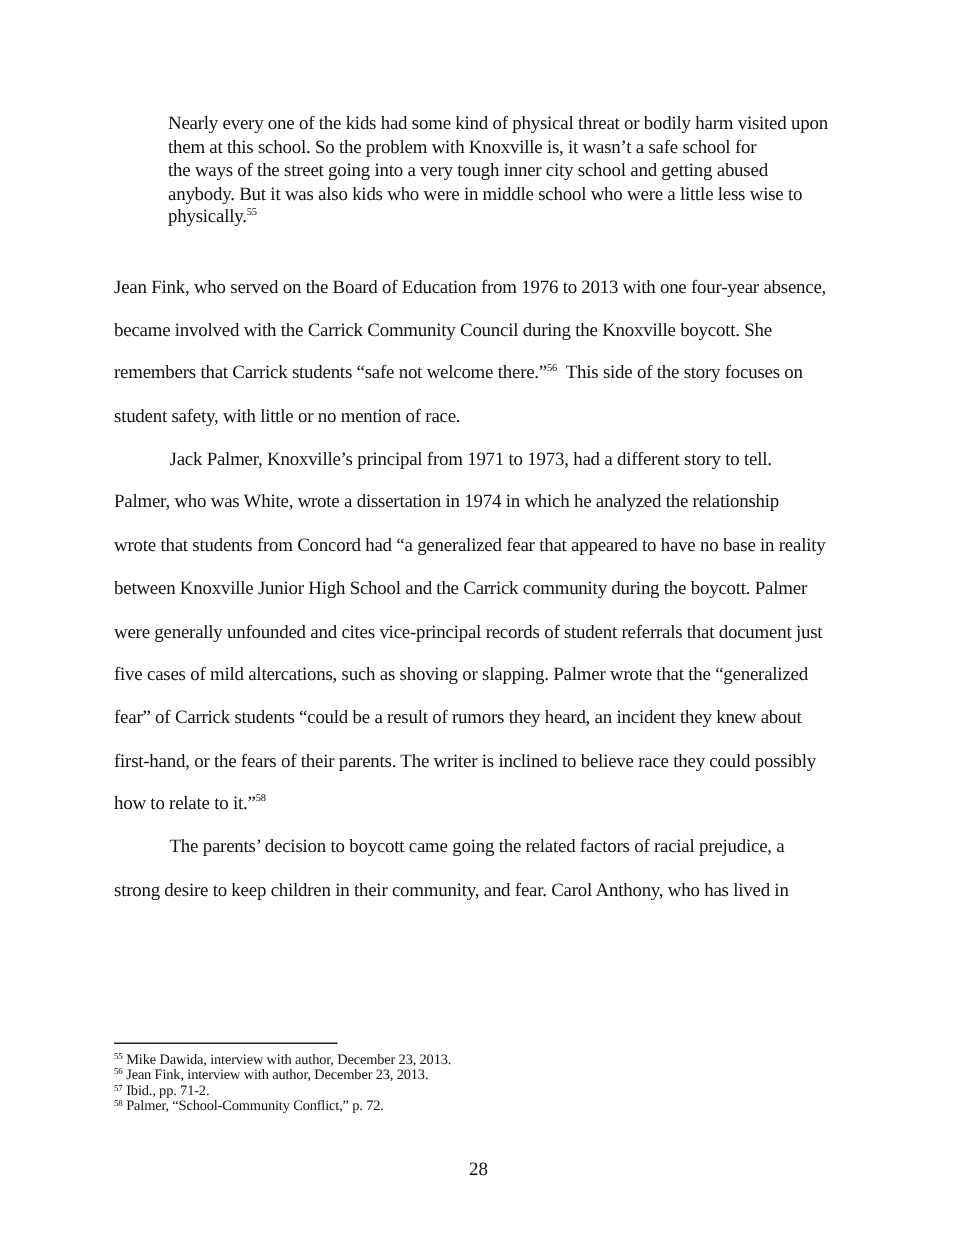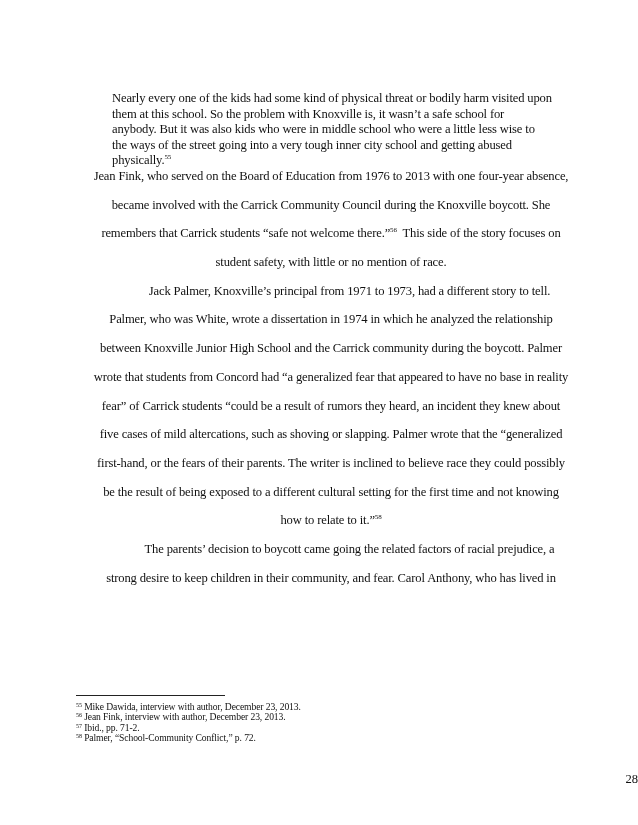--- a/index.html
+++ b/index.html
@@ -3,68 +3,68 @@
 <meta charset="utf-8">
 <style>
   html, body { margin: 0; padding: 0; background: #ffffff; }
   body {
     width: 638px; height: 825px; position: relative; overflow: hidden;
     font-family: "Liberation Serif", "DejaVu Serif", serif;
     color: #111111;
   }
   .page { position: absolute; left: 0; top: 0; width: 638px; height: 825px; background: #fff; }
   .blockquote {
-    position: absolute; left: 112px; top: 91px; width: 470px;
+    position: absolute; left: 112px; top: 75px; width: 470px;
     font-size: 12.6px; line-height: 15.5px; letter-spacing: -0.15px;
   }
   .body-text {
     position: absolute; left: 76px; width: 510px;
     font-size: 12.6px; letter-spacing: -0.15px; white-space: nowrap;
   }
   .line { height: 28.7px; line-height: 15px; display: block; }
   .indent { padding-left: 37px; }
   sup { font-size: 7px; vertical-align: 5px; line-height: 0; }
   .fn-rule { position: absolute; left: 76px; top: 695px; width: 149px; height: 0; border-top: 1px solid #222; }
   .footnotes {
     position: absolute; left: 76px; top: 702px; width: 400px;
     font-size: 9.6px; line-height: 10.4px; letter-spacing: -0.1px;
   }
   .footnotes .fn sup { font-size: 6px; vertical-align: 3px; }
   .page-number {
-    position: absolute; left: 0; width: 638px; top: 772px; text-align: right;
+    position: absolute; left: 0; width: 638px; top: 772px; text-align: center;
     font-size: 12.6px;
   }
 </style>
 </head>
 <body>
 
 <div class="page">
 
   <div class="blockquote">
     <div>Nearly every one of the kids had some kind of physical threat or bodily harm visited upon</div>
     <div>them at this school.  So the problem with Knoxville is, it wasn’t a safe school for</div>
+    <div>the ways of the street going into a very tough inner city school and getting abused</div>
     <div>anybody.  But it was also kids who were in middle school who were a little less wise to</div>
-    <div>the ways of the street going into a very tough inner city school and getting abused</div>
     <div><span>physically.</span><sup>55</sup></div>
   </div>
 
-  <div class="body-text" style="top:169px;text-align:center;">
+  <div class="body-text" style="top:184px;">
     <span class="line">Jean Fink, who served on the Board of Education from 1976 to 2013 with one four-year absence,</span>
     <span class="line">became involved with the Carrick Community Council during the Knoxville boycott.  She</span>
     <span class="line"><span>remembers that Carrick students “safe not welcome there.”</span><sup>56</sup><span style="white-space:pre">  This side of the story focuses on</span></span>
     <span class="line">student safety, with little or no mention of race.</span>
 
     <span class="line indent">Jack Palmer, Knoxville’s principal from 1971 to 1973, had a different story to tell.</span>
     <span class="line">Palmer, who was White, wrote a dissertation in 1974 in which he analyzed the relationship</span>
+    <span class="line">wrote that students from Concord had “a generalized fear that appeared to have no base in reality</span>
     <span class="line">between Knoxville Junior High School and the Carrick community during the boycott.  Palmer</span>
-    <span class="line">wrote that students from Concord had “a generalized fear that appeared to have no base in reality</span>
+    <span class="line">were generally unfounded and cites vice-principal records of student referrals that document just</span>
+    <span class="line">five cases of mild altercations, such as shoving or slapping.  Palmer wrote that the “generalized</span>
     <span class="line">fear” of Carrick students “could be a result of rumors they heard, an incident they knew about</span>
-    <span class="line">five cases of mild altercations, such as shoving or slapping.  Palmer wrote that the “generalized</span>
     <span class="line">first-hand, or the fears of their parents.  The writer is inclined to believe race they could possibly</span>
-    <span class="line">be the result of being exposed to a different cultural setting for the first time and not knowing</span>
     <span class="line"><span>how to relate to it.”</span><sup>58</sup></span>
 
     <span class="line indent">The parents’ decision to boycott came going the related factors of racial prejudice, a</span>
     <span class="line">strong desire to keep children in their community, and fear.  Carol Anthony, who has lived in</span>
   </div>
 
   <div class="fn-rule"></div>
 
   <div class="footnotes">
     <div class="fn"><sup>55</sup> <span>Mike Dawida, interview with author, December 23, 2013.</span></div>

